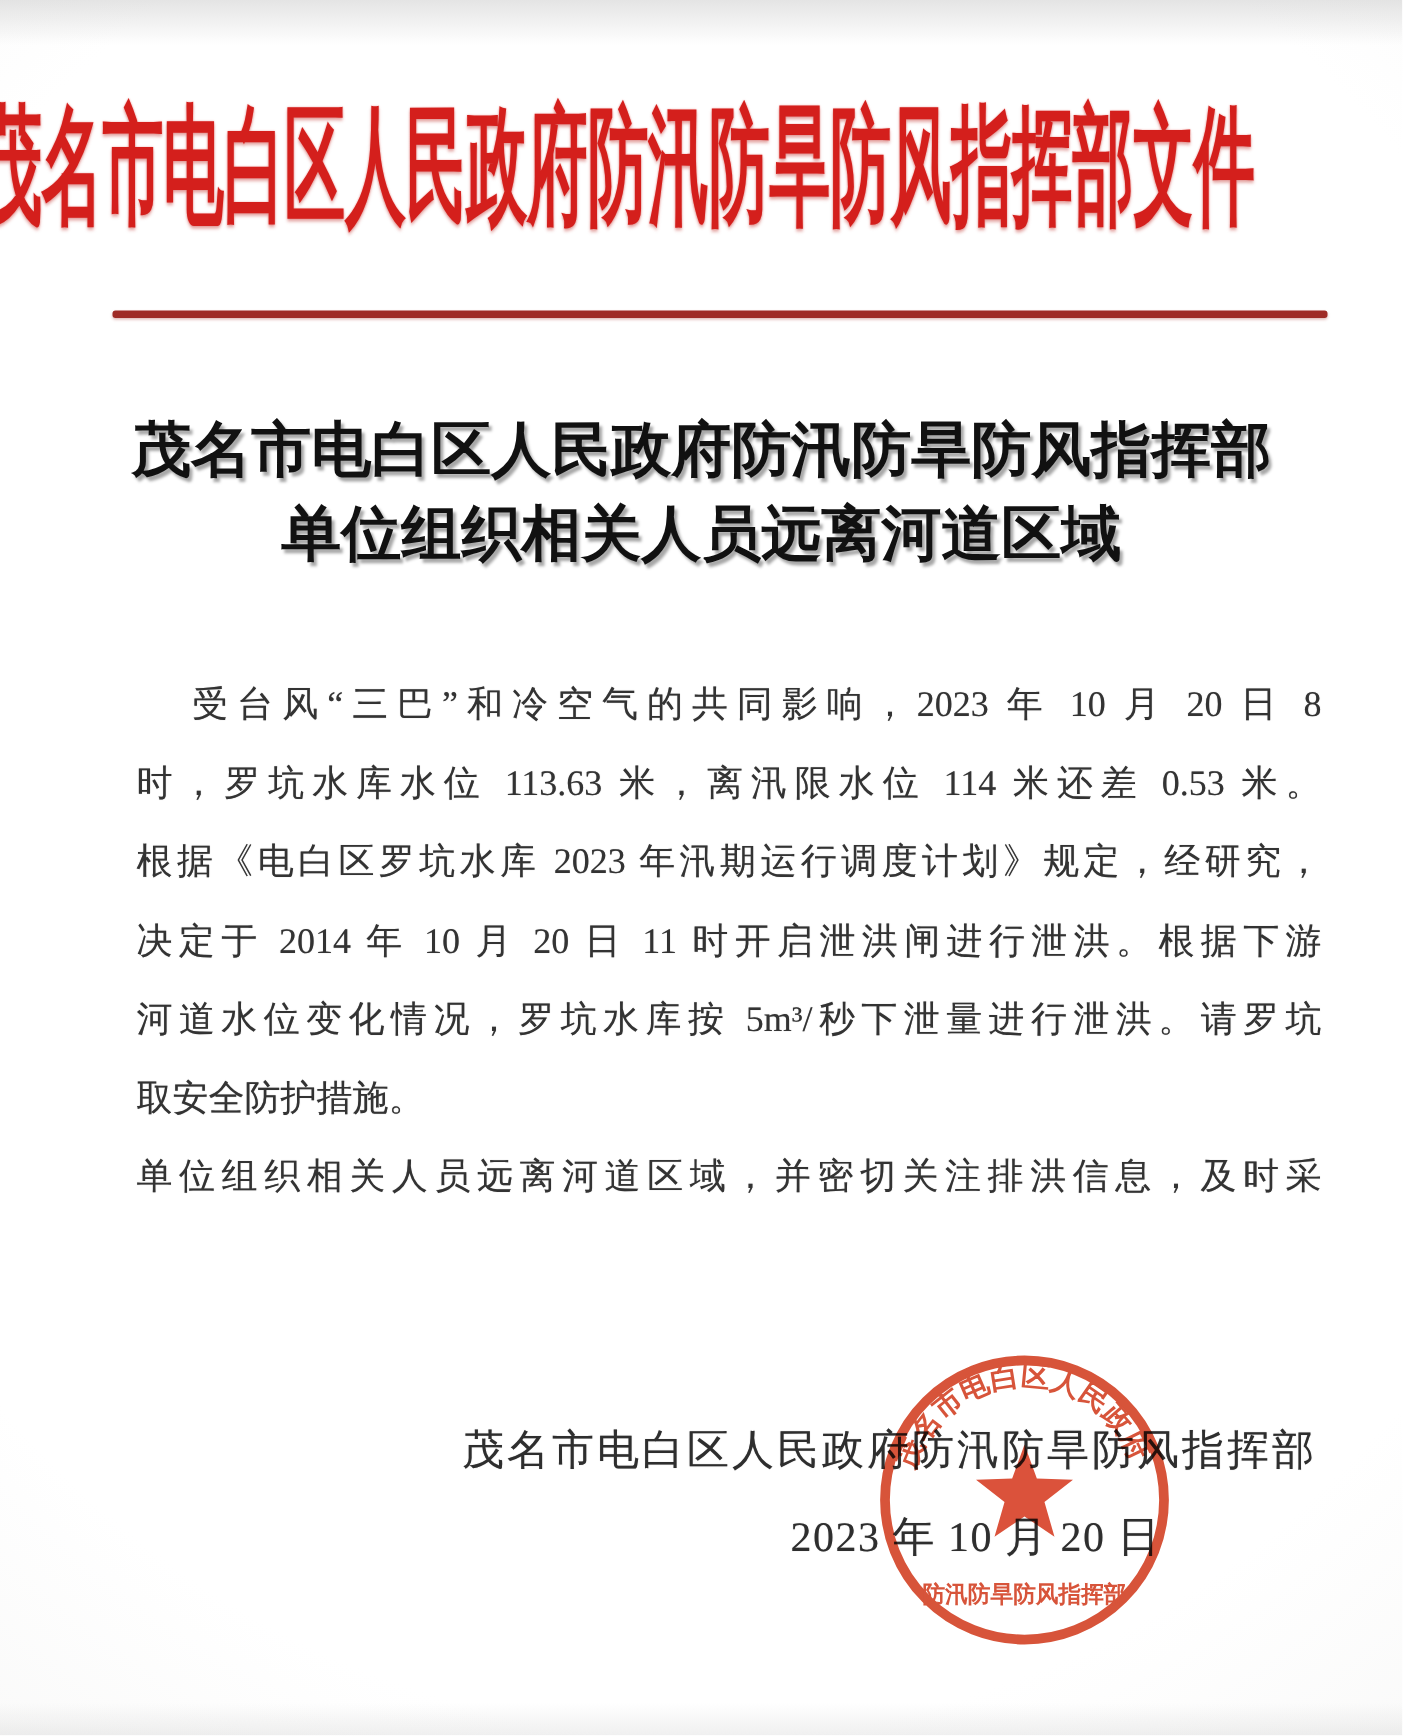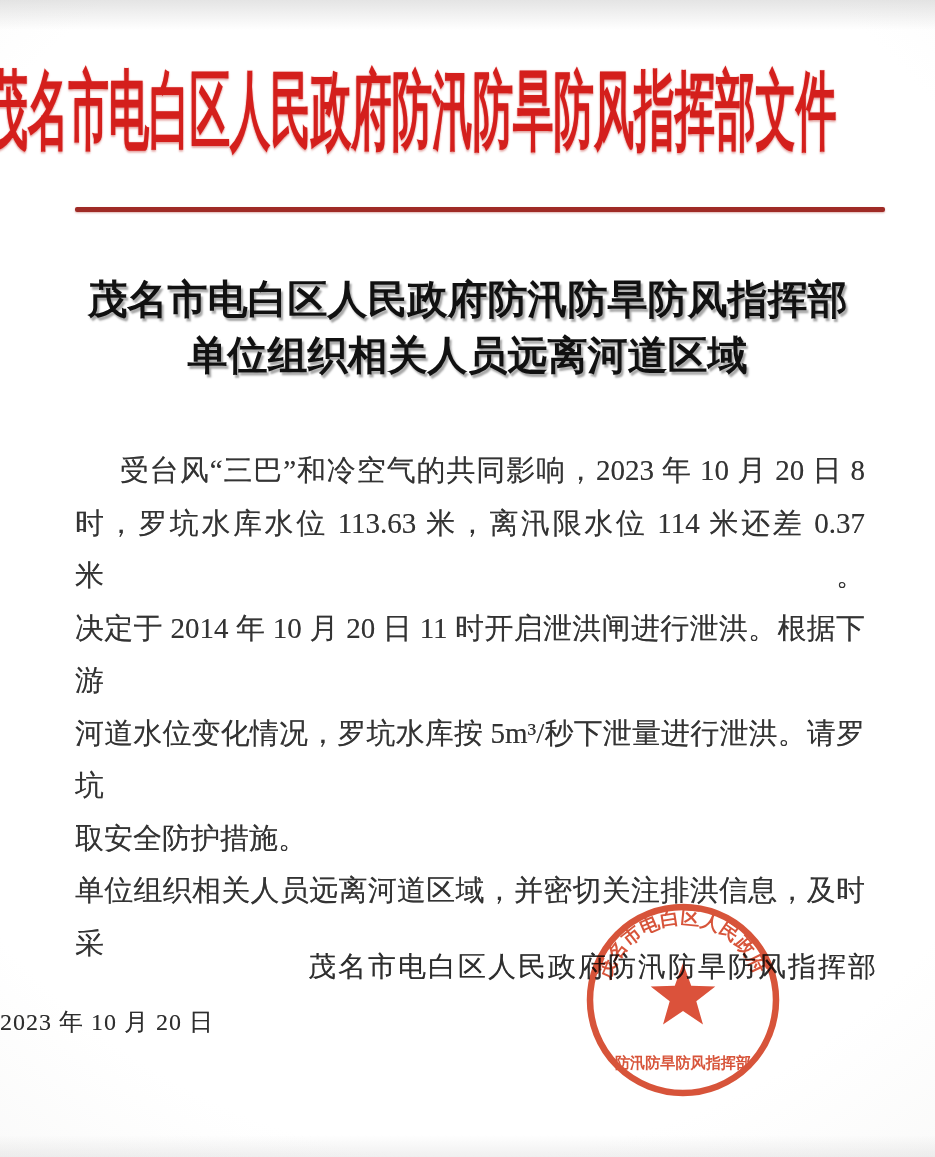--- a/index.html
+++ b/index.html
@@ -28,33 +28,33 @@
   
   .red-rule{position:absolute;top:207px;left:75px;width:810px;height:5px;
     background:#9f2b26;border-radius:2px;box-shadow:0 1px 2px rgba(160,40,35,.35);}
 
   
   .doc-title{position:absolute;top:272px;left:0;width:935px;text-align:center;
     font-size:40px;font-weight:bold;line-height:56px;color:#111;
     text-shadow:2px 3px 2px rgba(0,0,0,.35);}
 
   
-  .doc-body{position:absolute;top:444px;left:75px;width:790px;
-    font-size:29px;line-height:52.5px;color:#333;
+  .doc-body{position:absolute;top:444px;left:91px;width:790px;
+    font-size:24px;line-height:52.5px;color:#333;
     text-shadow:0 0 .5px rgba(60,60,60,.55);}
   .body-line{text-align:justify;text-align-last:justify;}
   .body-line.indent{text-indent:1.55em;}
   .body-line.last{text-align-last:left;}
 
   
   .signature{position:absolute;top:948px;left:0;width:878px;text-align:right;
     font-size:28px;letter-spacing:2px;color:#2e2e2e;white-space:nowrap;
     text-shadow:0 0 .5px rgba(60,60,60,.55);}
-  .doc-date{position:absolute;top:1006px;left:0;width:762px;text-align:left;
-    font-size:24px;letter-spacing:1px;color:#2e2e2e;white-space:nowrap;
+  .doc-date{position:absolute;top:1006px;left:12px;width:762px;text-align:right;
+    font-size:28px;letter-spacing:1px;color:#2e2e2e;white-space:nowrap;
     text-shadow:0 0 .5px rgba(60,60,60,.55);}
 
   
   .seal{position:absolute;left:583px;top:900px;width:200px;height:200px;
     opacity:.88;mix-blend-mode:multiply;}
   .seal text{font-family:"Liberation Serif","DejaVu Serif",serif;}
   .seal-arc-text{font-size:19px;font-weight:bold;fill:#d23c1e;letter-spacing:1px;}
   .seal-bottom-text{font-size:15.5px;font-weight:bold;fill:#d23c1e;text-anchor:middle;}
 </style>
 </head>
@@ -70,21 +70,22 @@
 
   <div class="red-rule"></div>
 
   <div class="doc-title">
     <div>茂名市电白区人民政府防汛防旱防风指挥部</div>
     <div>单位组织相关人员远离河道区域</div>
   </div>
 
   <div class="doc-body">
     <div class="body-line indent">受台风“三巴”和冷空气的共同影响，2023 年 10 月 20 日 8</div>
-    <div class="body-line">时，罗坑水库水位 113.63 米，离汛限水位 114 米还差 0.37 米。</div>
+    <div class="body-line">时，罗坑水库水位 113.63 米，离汛限水位 114 米还差 0.53 米。</div>
+    <div class="body-line">根据《电白区罗坑水库 2023 年汛期运行调度计划》规定，经研究，</div>
     <div class="body-line">决定于 2014 年 10 月 20 日 11 时开启泄洪闸进行泄洪。根据下游</div>
     <div class="body-line">河道水位变化情况，罗坑水库按 5m³/秒下泄量进行泄洪。请罗坑</div>
     <div class="body-line last">取安全防护措施。</div>
     <div class="body-line">单位组织相关人员远离河道区域，并密切关注排洪信息，及时采</div>
   </div>
 
   <div class="signature">茂名市电白区人民政府防汛防旱防风指挥部</div>
 
   <div class="doc-date">2023 年 10 月 20 日</div>
 

